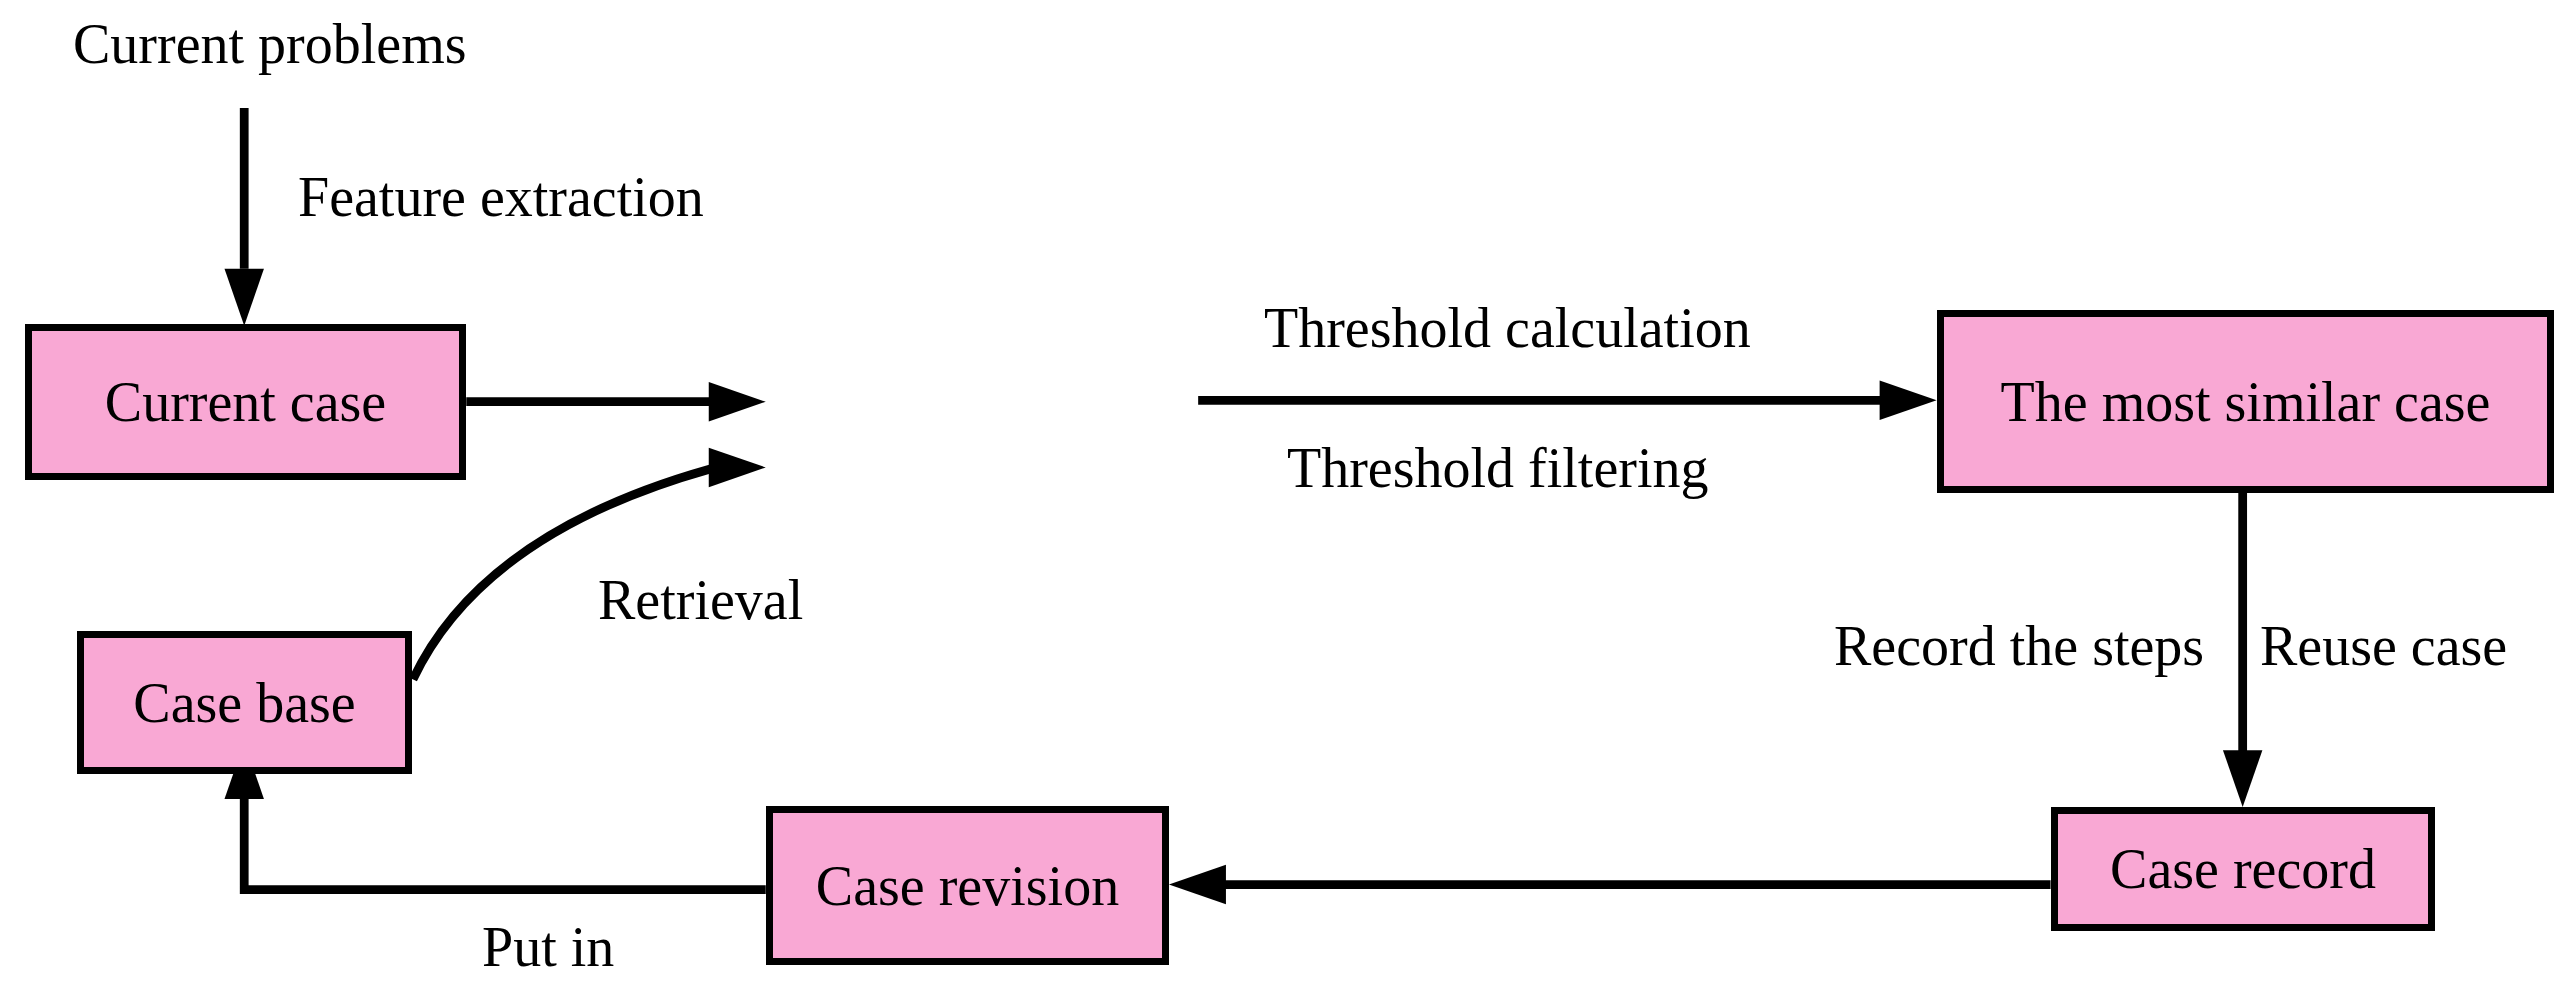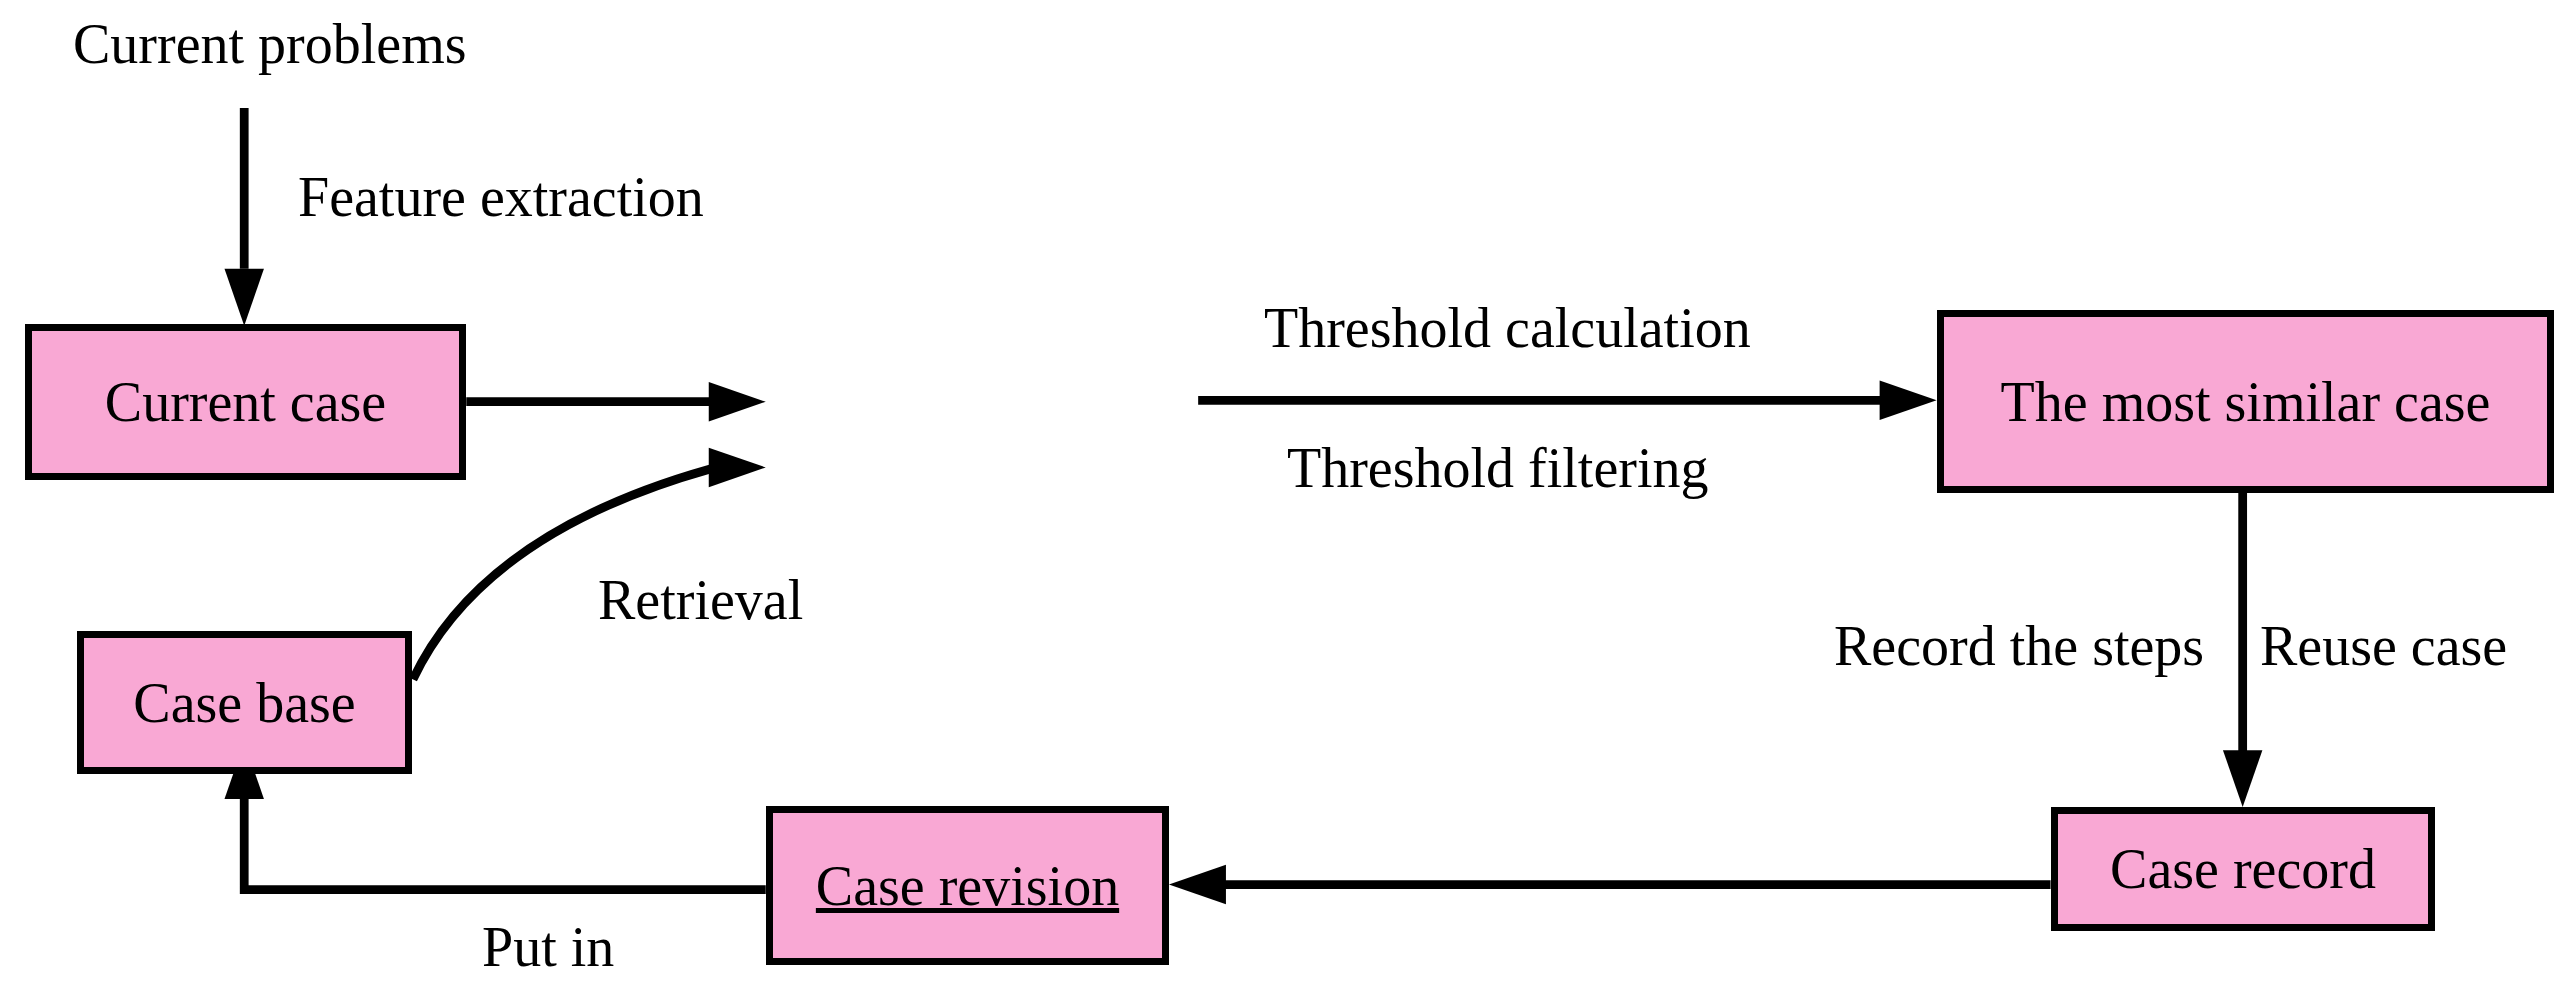--- a/index.html
+++ b/index.html
@@ -86,21 +86,21 @@
 
 
   <div class="node" style="left:1937px; top:310px; width:617px; height:183px;">
     <span>The most similar case</span>
   </div>
 
   <div class="node" style="left:77px; top:599px; width:335px; height:143px;margin-top:32px;">
     <span>Case base</span>
   </div>
 
-  <div class="node" style="left:766px; top:806px; width:403px; height:159px;text-decoration:underline;">
+  <div class="node" style="left:766px; top:806px; width:403px; height:159px;">
     <span>Case revision</span>
   </div>
 
   <div class="node" style="left:2051px; top:807px; width:384px; height:124px;">
     <span>Case record</span>
   </div>
 
   <div class="flow-label" style="left:73px; top:11.7px;">Current problems</div>
 
   <div class="flow-label" style="left:298px; top:165px;text-align:right;">Feature extraction</div>

